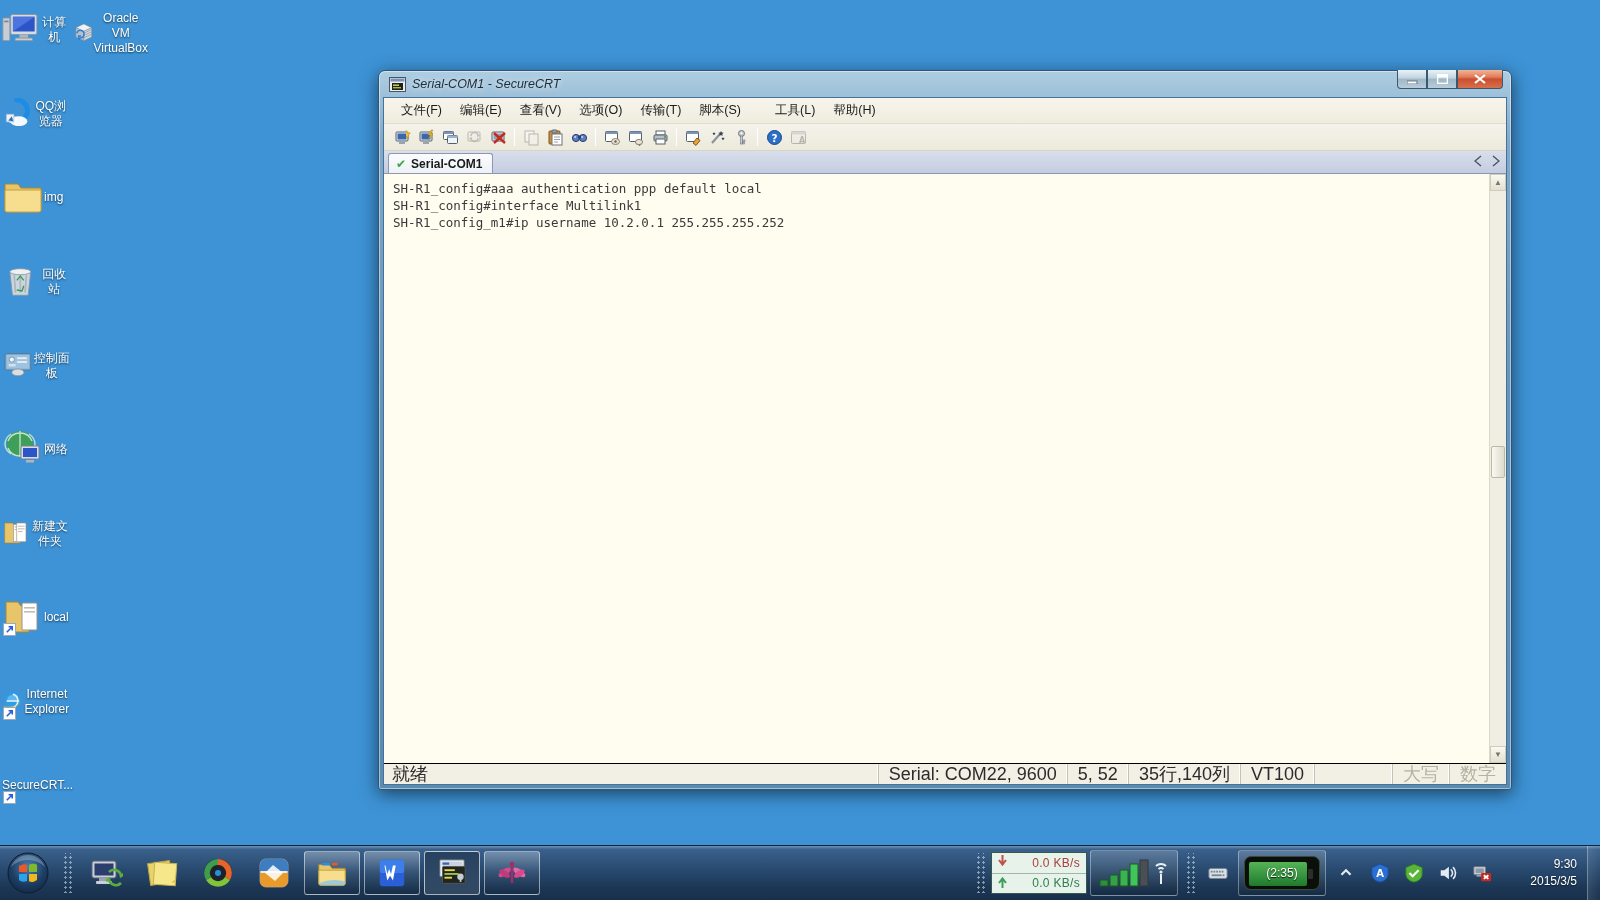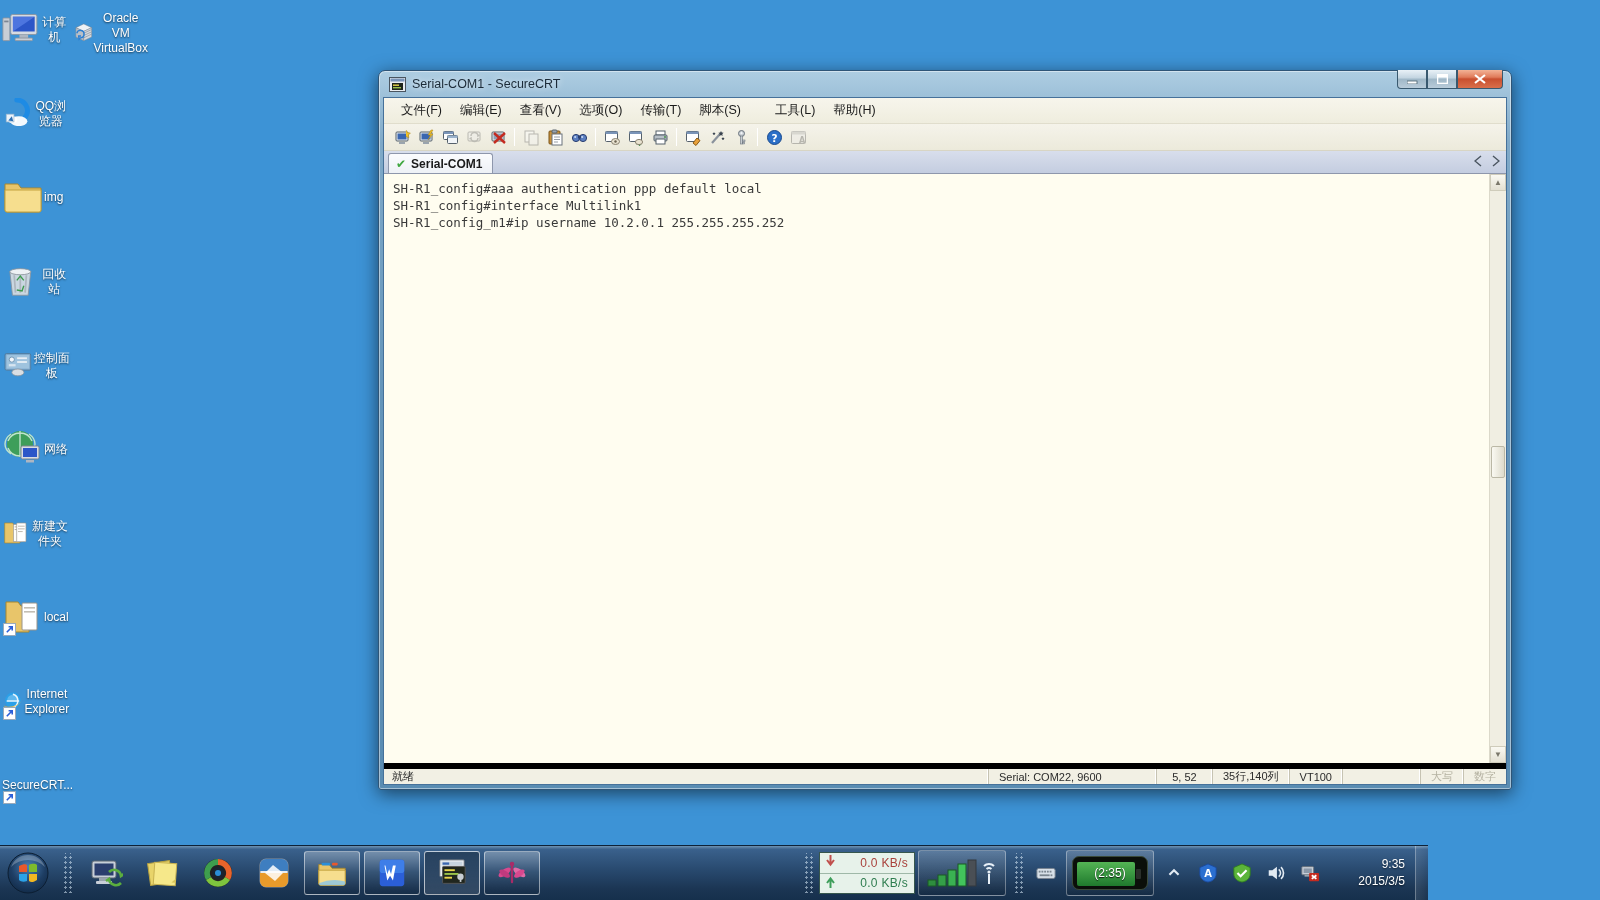--- a/index.html
+++ b/index.html
@@ -13,21 +13,21 @@
   .dicon .ig { width:42px; height:40px; display:flex; align-items:center; justify-content:center; position:relative; }
   .dicon .ilabel { margin-top:3px; color:#fff; text-shadow:0 1px 2px rgba(0,0,0,.65); font-size:12px; text-align:center; line-height:15px; }
   .shortcut-badge { position:absolute; left:1px; bottom:0; width:13px; height:13px; background:#fff; border:1px solid #9ab; display:flex; align-items:center; justify-content:center; }
   .shortcut-badge svg { width:9px; height:9px; }
 
   
   .win { position:absolute; left:378px; top:70px; width:1134px; height:720px;
          background:linear-gradient(180deg,#AECDE2 0%,#7FA9C8 10%,#6495BA 45%,#5A8CB2 100%);
          border:1px solid #2F5577; border-radius:7px 7px 3px 3px; padding:0 4px 4px 4px;
          box-shadow:0 4px 18px rgba(0,0,0,.55), inset 0 0 0 1px rgba(255,255,255,.45); }
-  .titlebar { height:26px; display:flex; align-items:center; padding:0 2px; position:relative; }
+  .titlebar { height:26px; display:flex; align-items:center; padding:0 2px; position:relative;font-style:italic; }
   .titlebar .app-icon { width:17px; height:15px; margin:0 6px 0 4px; }
   .titlebar .title { color:#1C2B38; font-size:12.5px; text-shadow:0 0 6px rgba(255,255,255,.9); }
   .caption-btns { position:absolute; right:4px; top:-1px; display:flex; }
   .cap { width:30px; height:19px; border:1px solid #39596F; border-top:none; display:flex; align-items:center; justify-content:center;
          background:linear-gradient(180deg,#E9F1F7 0%,#C2D4E0 45%,#9FB7C7 50%,#B9CCDA 100%); }
   .cap.min { border-radius:0 0 0 4px; }
   .cap.close { width:46px; border-radius:0 0 4px 0;
          background:linear-gradient(180deg,#F3B396 0%,#E07B5A 40%,#C94F2F 50%,#D96F4B 100%); }
   .cap svg { display:block; }
 
@@ -50,28 +50,28 @@
   .tab-arrows { position:absolute; right:6px; top:4px; display:flex; gap:10px; }
   .tab-arrows svg { display:block; }
 
   .term { flex:1; position:relative; background:#FFFDF0; overflow:hidden; display:flex; }
   .termtext { flex:1; padding:7px 0 0 9px; font-family:"DejaVu Sans Mono","Liberation Mono",monospace; font-size:12.5px; line-height:16.8px; color:#3A3A3A; white-space:pre; cursor:text; }
   .vscroll { width:17px; background:#F0EEE2; border-left:1px solid #DCD9CA; display:flex; flex-direction:column; }
   .varrow { height:17px; background:linear-gradient(180deg,#FAF9F2,#E3E0D2); border:1px solid #CFCCBB; display:flex; align-items:center; justify-content:center; color:#7A776A; font-size:8px; }
   .vtrack { flex:1; position:relative; }
   .vthumb { position:absolute; left:1px; right:1px; top:46%; height:32px; background:linear-gradient(90deg,#FAF9F2,#DEDBCC); border:1px solid #BBB8A6; border-radius:2px; }
 
-  .statusbar { height:21px; display:flex; align-items:center; background:#F2F0E4; border-top:6px solid #000000; font-size:11px; color:#2b2b2b; }
+  .statusbar { height:21px; display:flex; align-items:center; background:#F2F0E4; border-top:1px solid #000000; font-size:18px; color:#2b2b2b; }
   .sb-left { flex:1; padding-left:8px; }
   .sb-seg { border-left:1px solid #C6C3B2; box-shadow:-1px 0 0 #fff; padding:0 10px; height:100%; display:flex; align-items:center; white-space:nowrap; }
   .sb-seg.dim { color:#B5B2A2; }
   .sb-fill90 { width:78px; }
 
   
-  .taskbar { position:absolute; left:0; top:845px; width:1428px; height:55px;
+  .taskbar { position:absolute; left:0; top:845px; width:1600px; height:55px;
              background:linear-gradient(180deg,#6E93B4 0%,#3A618C 6%,#28496E 45%,#1B3553 80%,#16304C 100%);
              display:flex; align-items:center; border-top:1px solid #0E2238; }
   .orb { width:44px; height:44px; margin:0 8px 0 6px; }
   .grip { width:12px; height:40px; margin:0 4px;
           background-image:radial-gradient(rgba(215,232,246,.55) 1px, transparent 1.4px);
           background-size:5px 5px; background-position:1px 2px; }
   .tkicon { width:42px; height:42px; margin:0 7px; display:flex; align-items:center; justify-content:center; }
   .tkicon svg { width:34px; height:34px; }
   .tkbtn { width:56px; height:44px; margin:0 2px; display:flex; align-items:center; justify-content:center;
            border:1px solid rgba(255,255,255,.5); border-radius:3px;
@@ -670,19 +670,19 @@
       <svg viewBox="0 0 22 22">
           <rect x="2" y="4" width="13" height="9" rx="1" fill="#C8CFD8" stroke="#6A737D"></rect>
           <rect x="4" y="6" width="9" height="5" fill="#8A98A8"></rect>
           <rect x="5" y="13" width="7" height="2" fill="#9AA4AE"></rect>
           <rect x="10" y="11" width="11" height="9" rx="1" fill="#C42B20"></rect>
           <path d="M13 13.5 L18 17.5 M18 13.5 L13 17.5" stroke="#FFFFFF" stroke-width="2"></path>
         </svg>
     </div>
 
     <div class="clock">
-      <div>9:35</div>
+      <div>9:30</div>
       <div>2015/3/5</div>
     </div>
     <div class="showdesk"></div>
   </div>
 
 </div>
 
 </body></html>

